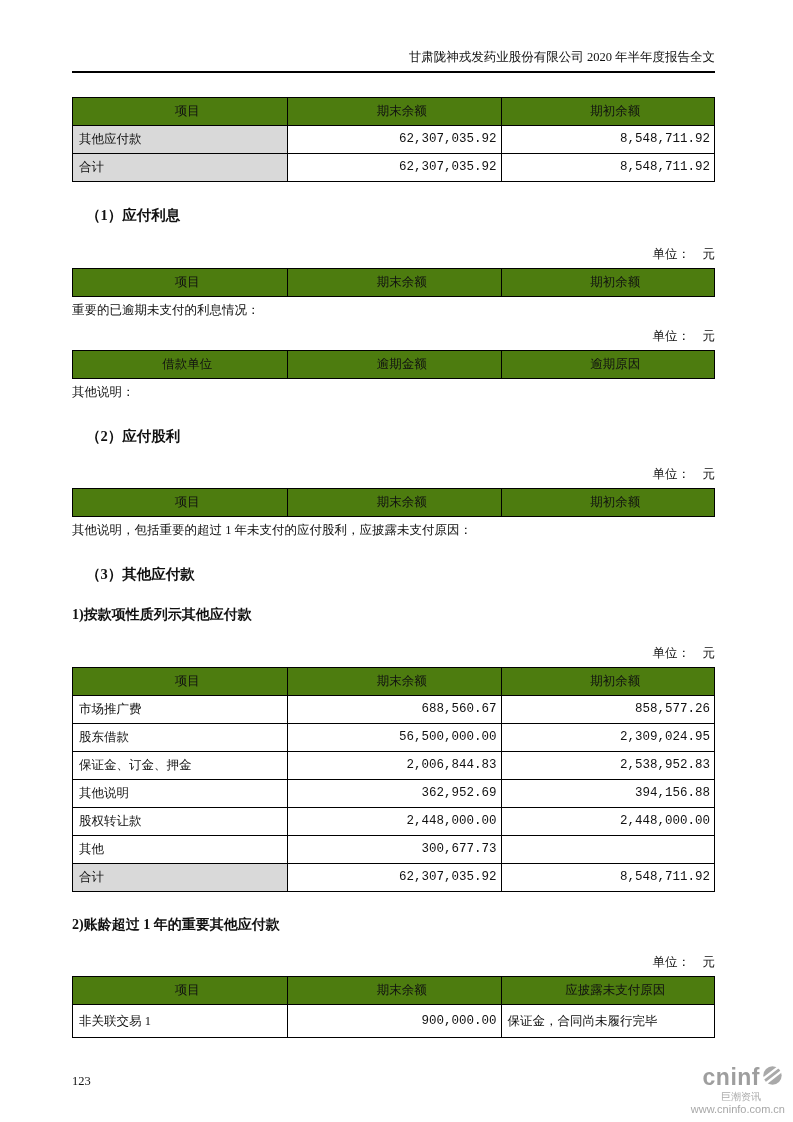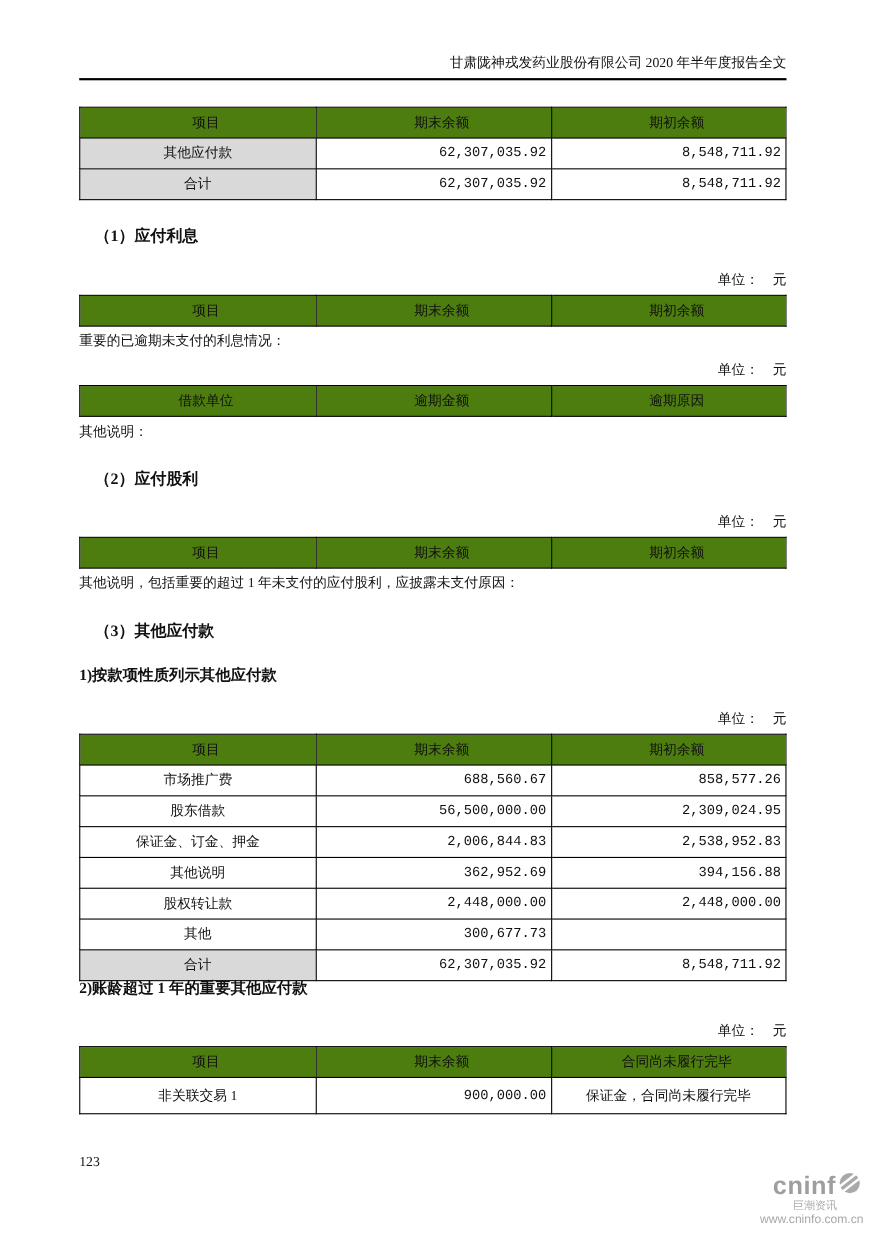--- a/index.html
+++ b/index.html
@@ -8,38 +8,38 @@
     font-family:"Liberation Serif","DejaVu Serif",serif;color:#111;
   }
   .content{padding:0 78px 0 72px;}
   .header-title{padding-top:50px;text-align:right;font-size:12.5px;line-height:15px;}
   .header-rule{border-top:2px solid #000;margin-top:6px;height:0;}
   table{width:100%;border-collapse:collapse;table-layout:fixed;}
   th,td{border:1px solid #000;font-size:12.5px;line-height:16px;overflow:hidden;}
   th{background:#4d7c0f;font-weight:normal;text-align:center;padding:5px 4px 6px 19px;}
   td{padding:5px 6px 6px 6px;}
   td.num{text-align:right;padding-right:4px;font-family:Liberation Mono, monospace;}
-  td.label{text-align:center;margin-top:13px;}
+  td.label{text-align:left;margin-top:13px;}
   td.gray{background:#d9d9d9;}
   td.tall{padding-top:8px;padding-bottom:8px;}
   .sec-heading{font-weight:bold;font-size:14.5px;line-height:16px;padding-left:14px;}
   .sub-heading{font-weight:bold;font-size:14px;line-height:16px;}
   .note{font-size:12.5px;line-height:16px;}
   .unit{text-align:right;font-size:12.5px;line-height:16px;}
   .m-table1{margin-top:24px;}
   .m-h1{margin-top:25px;}
   .m-unit-a{margin-top:23px;}
   .m-tbl{margin-top:6px;}
   .m-note{margin-top:5px;}
   .m-unit-b{margin-top:10px;}
   .m-h2{margin-top:28px;}
   .m-unit-c{margin-top:22px;}
   .m-sub{margin-top:25px;}
   .m-unit-d{margin-top:22px;}
-  .m-sub2{}
+  .m-sub2{margin-top:25px;}
   .m-unit-e{margin-top:21px;}
   .page-num{margin-top:36px;text-align:left;font-size:12.5px;line-height:15px;}
   .cninfo{position:absolute;right:8px;bottom:6px;text-align:right;color:#a0a0a0;
           font-family:"Liberation Sans","DejaVu Sans",sans-serif;}
   .cninfo .row1{display:flex;align-items:center;justify-content:flex-end;gap:2px;margin-right:2px;}
   .cninfo .brand{font-weight:bold;font-size:23px;letter-spacing:0.5px;color:#9e9e9e;}
   .cninfo .sub{font-size:10px;line-height:12px;color:#ababab;margin-right:24px;}
   .cninfo .url{font-size:11px;line-height:13px;color:#a7a7a7;}
 </style>
 </head>
@@ -185,21 +185,21 @@
   <table class="m-tbl">
     <colgroup>
         <col style="width:33.45%">
         <col style="width:33.3%">
         <col style="width:33.25%">
       </colgroup>
     <tbody>
         <tr>
       <th>项目</th>
       <th>期末余额</th>
-      <th>合同尚未履行完毕</th>
+      <th>应披露未支付原因</th>
     </tr>
     <tr>
       <td class="label tall">非关联交易 1</td>
       <td class="num tall">900,000.00</td>
       <td class="label tall">保证金，合同尚未履行完毕</td>
     </tr>
   </tbody>
     </table>
 
   <div class="page-num">123</div>

